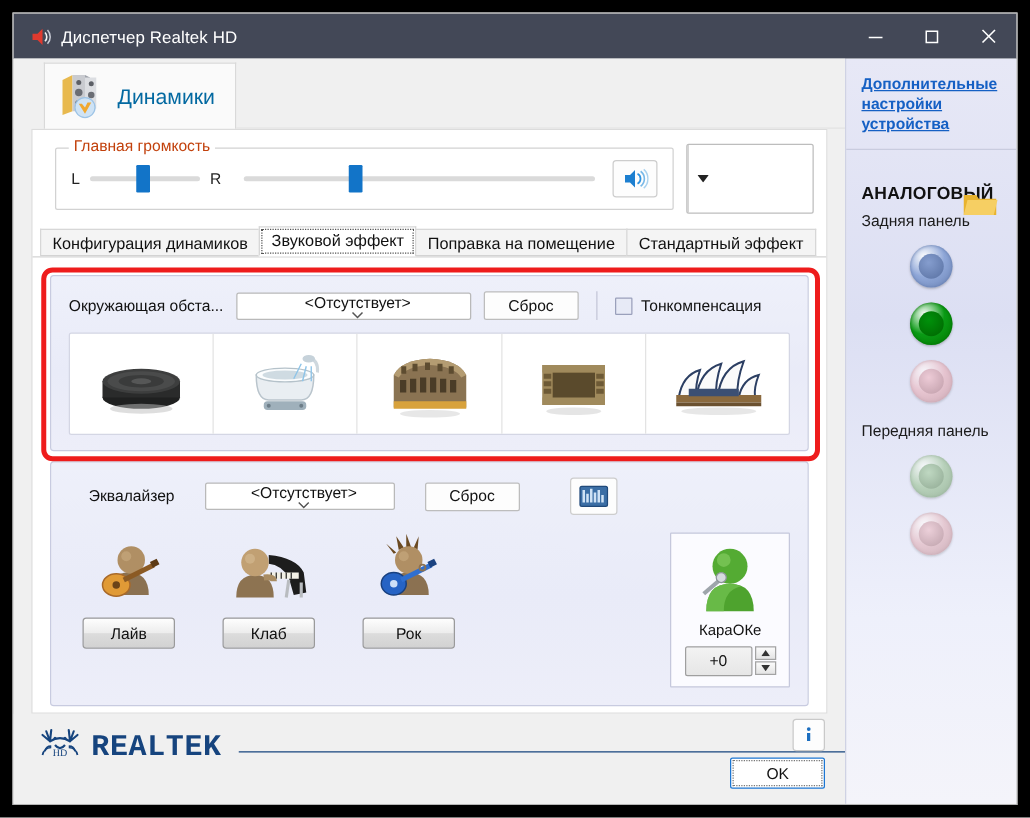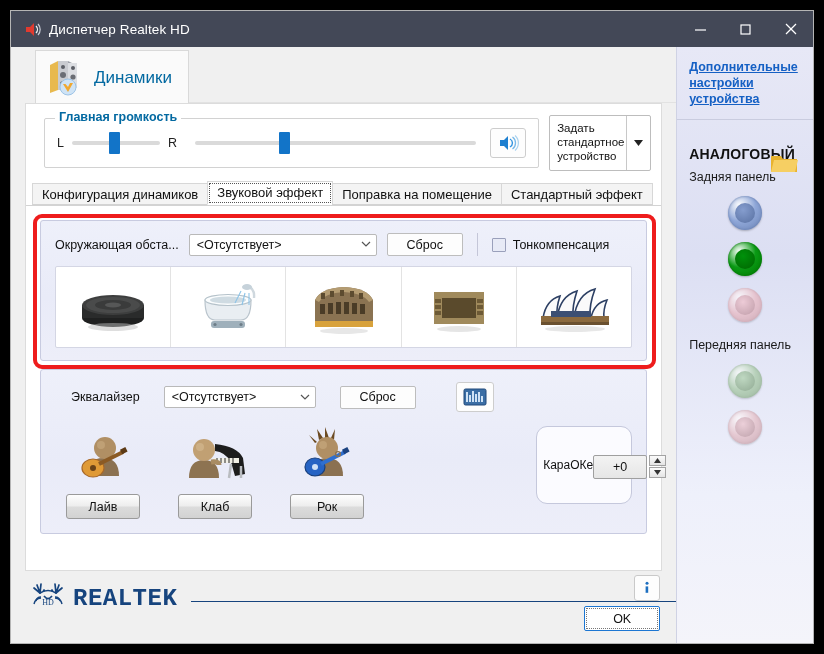--- a/index.html
+++ b/index.html
@@ -66,21 +66,21 @@
 
   
   .volrow { display:flex; align-items:flex-start; padding:14px 10px 0 18px; gap:10px;}
   .volgroup {
     flex:1; border:1px solid #d2d2d2; border-radius:2px;
     height:50px; position:relative; padding:0 12px;
     display:flex; align-items:center;
   }
   .volgroup .legend {
     position:absolute; top:-9px; left:10px; background:#fff; padding:0 4px;
-    font-size:12.5px; font-weight:bold; color:#0369a1;
+    font-size:12.5px; font-weight:normal; color:#c2410c;
   }
   .lr-label { font-size:12.5px; color:#222; }
   .slider { position:relative; height:22px; display:flex; align-items:center; }
   .slider .track { height:4px; background:#dadada; border-radius:2px; width:100%; }
   .slider .thumb {
     position:absolute; width:11px; height:22px; background:#1274c8; border-radius:1px; top:0;
   }
   .bal-slider { width:88px; margin:0 8px; }
   .vol-slider { flex:1; margin-left:18px; margin-right:14px;}
   .speaker-btn {
@@ -119,21 +119,21 @@
   .panelbox {
     margin:4px 14px 0 14px;
     background:linear-gradient(180deg,#eef0fa 0%,#e9ebf8 55%,#edeef9 100%);
     border:1px solid #c8cbe0; border-radius:3px;
   }
 
   .fieldrow { display:flex; align-items:center; padding:12px 14px 10px 14px; gap:10px;}
   .fl-label { font-size:12.5px; color:#111; white-space:nowrap; }
   .combo {
     height:22px; background:#fff; border:1px solid #b9b9b9; border-radius:2px;
-    display:flex; align-items:center; padding:0 0 0 7px; font-size:12.5px; color:#111;
+    display:flex; align-items:center; padding:0 0 0 7px; font-size:12.5px; color:#111;flex-direction:column;
   }
   .combo .cval { flex:1; white-space:nowrap; }
   .combo .carrow { width:20px; display:flex; align-items:center; justify-content:center; }
   .btn {
     height:23px; min-width:76px; background:#fdfdfd; border:1px solid #bdbdbd; border-radius:2px;
     font-size:12.5px; color:#111; display:flex; align-items:center; justify-content:center;
   }
   .vsep { width:1px; align-self:stretch; background:#c4c6d8; margin:0 4px; }
   .cbwrap { display:flex; align-items:center; gap:7px; }
   .checkbox {
@@ -162,23 +162,23 @@
   .eqcell { width:100px; margin-left:12px; display:flex; flex-direction:column; align-items:center; }
   .eqbtn {
     width:74px; height:25px; border:1px solid #9a9a9a; border-radius:3px;
     background:linear-gradient(180deg,#fefefe 0%,#ededed 48%,#dcdcdc 52%,#d2d2d2 100%);
     font-size:12.5px; color:#111; display:flex; align-items:center; justify-content:center;
     margin-top:6px;
   }
   .eqrow2 { display:flex; align-items:flex-start; padding:0 14px 14px 0; }
 
   .karaoke {
-    width:96px; border:1px solid #c5c8dc; border-radius:11px; background:#fbfbff;
+    width:96px; border:1px solid #c5c8dc; border-radius:1px; background:#fbfbff;
     margin:4px 0 0 0; padding:6px 6px 8px 6px;
-    display:flex; flex-direction:row; align-items:center;
+    display:flex; flex-direction:column; align-items:center;
   }
   .karaoke .klbl { font-size:12px; color:#111; margin-top:2px; }
   .spinwrap { display:flex; margin-top:6px; }
   .spinval {
     width:54px; height:24px; border:1px solid #9f9f9f; border-radius:2px;
     background:linear-gradient(180deg,#f3f3f3,#e6e6e6);
     font-size:12.5px; color:#111; display:flex; align-items:center; justify-content:center;
   }
   .spinbtns { display:flex; flex-direction:column; margin-left:2px; }
   .spinbtn {
@@ -301,25 +301,20 @@
             <div class="speaker-btn">
               <svg width="21" height="18" viewBox="0 0 21 18">
                 <polygon points="2,6 6,6 10,2 10,16 6,12 2,12" fill="#1d7fd0"></polygon>
                 <path d="M12 5 a4.5 4.5 0 0 1 0 8" stroke="#2f93e0" stroke-width="1.4" fill="none"></path>
                 <path d="M14.5 3 a7.5 7.5 0 0 1 0 12" stroke="#79b9e8" stroke-width="1.3" fill="none"></path>
                 <path d="M17 1.5 a10 10 0 0 1 0 15" stroke="#a9d2ef" stroke-width="1.2" fill="none"></path>
               </svg>
             </div>
           </div>
           <div class="default-dev-btn">
-            <div class="txt">
-              <div>Задать</div>
-              <div>стандартное</div>
-              <div>устройство</div>
-            </div>
             <div class="arrowbox">
               <svg width="9" height="6" viewBox="0 0 9 6">
                   <polygon points="0,0 9,0 4.5,6" fill="#222"></polygon>
                 </svg>
             </div>
           </div>
         </div>
 
         <div class="tabstrip">
           <div class="tab">Конфигурация динамиков</div>

